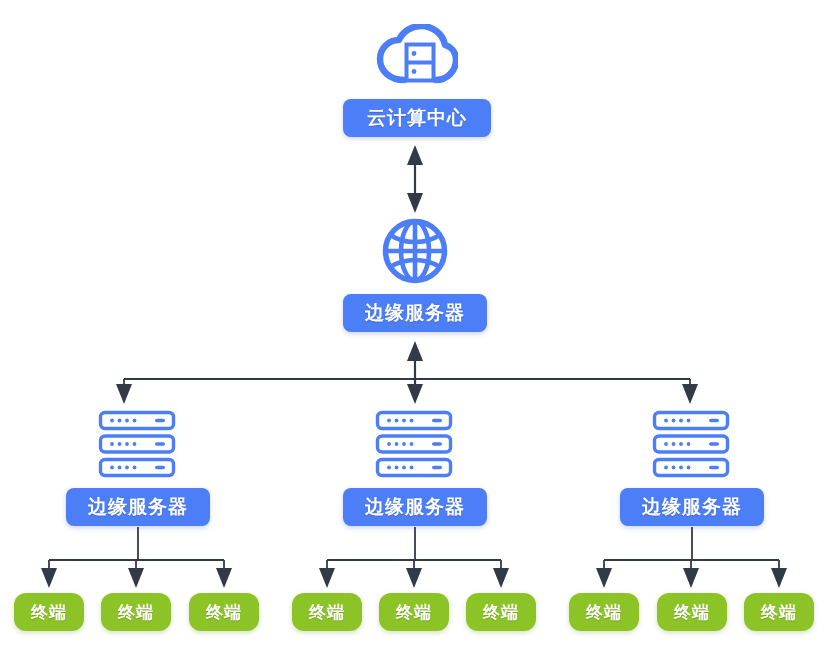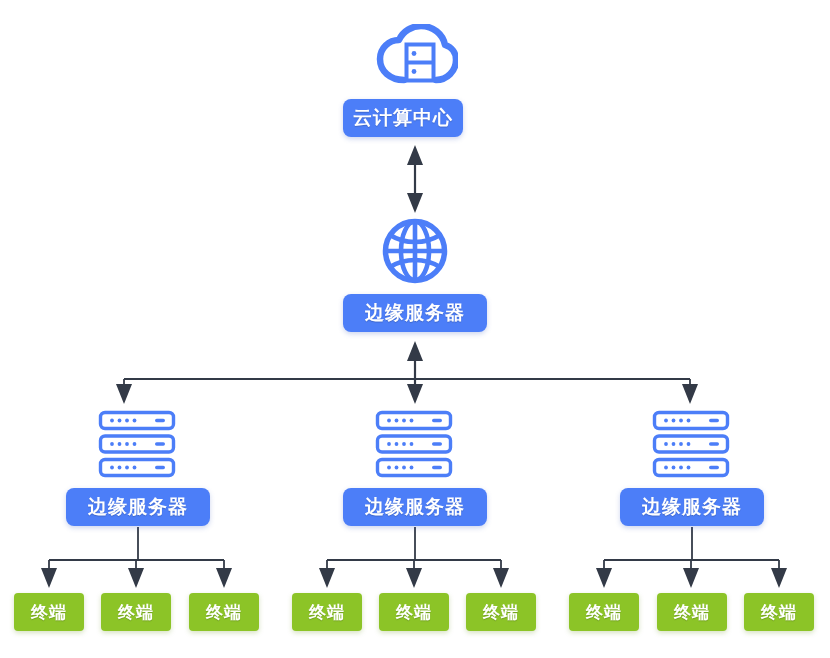--- a/index.html
+++ b/index.html
@@ -37,21 +37,21 @@
     text-shadow: 0 1px 1px rgba(0,0,0,0.18);
   }
   .node-label.blue {
     background: #4c7ef8;
     border-radius: 8px;
     font-size: 19px;
     box-shadow: 0 2px 5px rgba(60,90,190,0.25);
   }
   .node-label.green {
     background: #8cc427;
-    border-radius: 4px;
+    border-radius: 12px;
     font-size: 17px;
     box-shadow: 0 2px 5px rgba(110,150,40,0.28);
   }
   .icon-box {
     position: absolute;
   }
   .icon-box svg { display: block; }
 </style>
 </head>
 <body>
@@ -222,21 +222,21 @@
         <rect x="57" y="32.3" width="10" height="3.4" rx="1.7"></rect>
         <circle cx="14" cy="57.5" r="1.9"></circle>
           <circle cx="21.5" cy="57.5" r="1.9"></circle>
         <circle cx="29" cy="57.5" r="1.9"></circle>
           <circle cx="36.5" cy="57.5" r="1.9"></circle>
         <rect x="57" y="55.8" width="10" height="3.4" rx="1.7"></rect>
       </g>
     </svg>
   </div>
 
-  <div class="node-label blue" style="left:343px; top:99px; width:120px; height:38px;">
+  <div class="node-label blue" style="left:343px; top:99px; width:148px; height:38px;">
     <span>云计算中心</span>
   </div>
 
   <div class="node-label blue" style="left:343px; top:294px; width:144px; height:38px;">
     <span>边缘服务器</span>
   </div>
 
   <div class="node-label blue" style="left:66px; top:488px; width:144px; height:38px;">
     <span>边缘服务器</span>
   </div>

